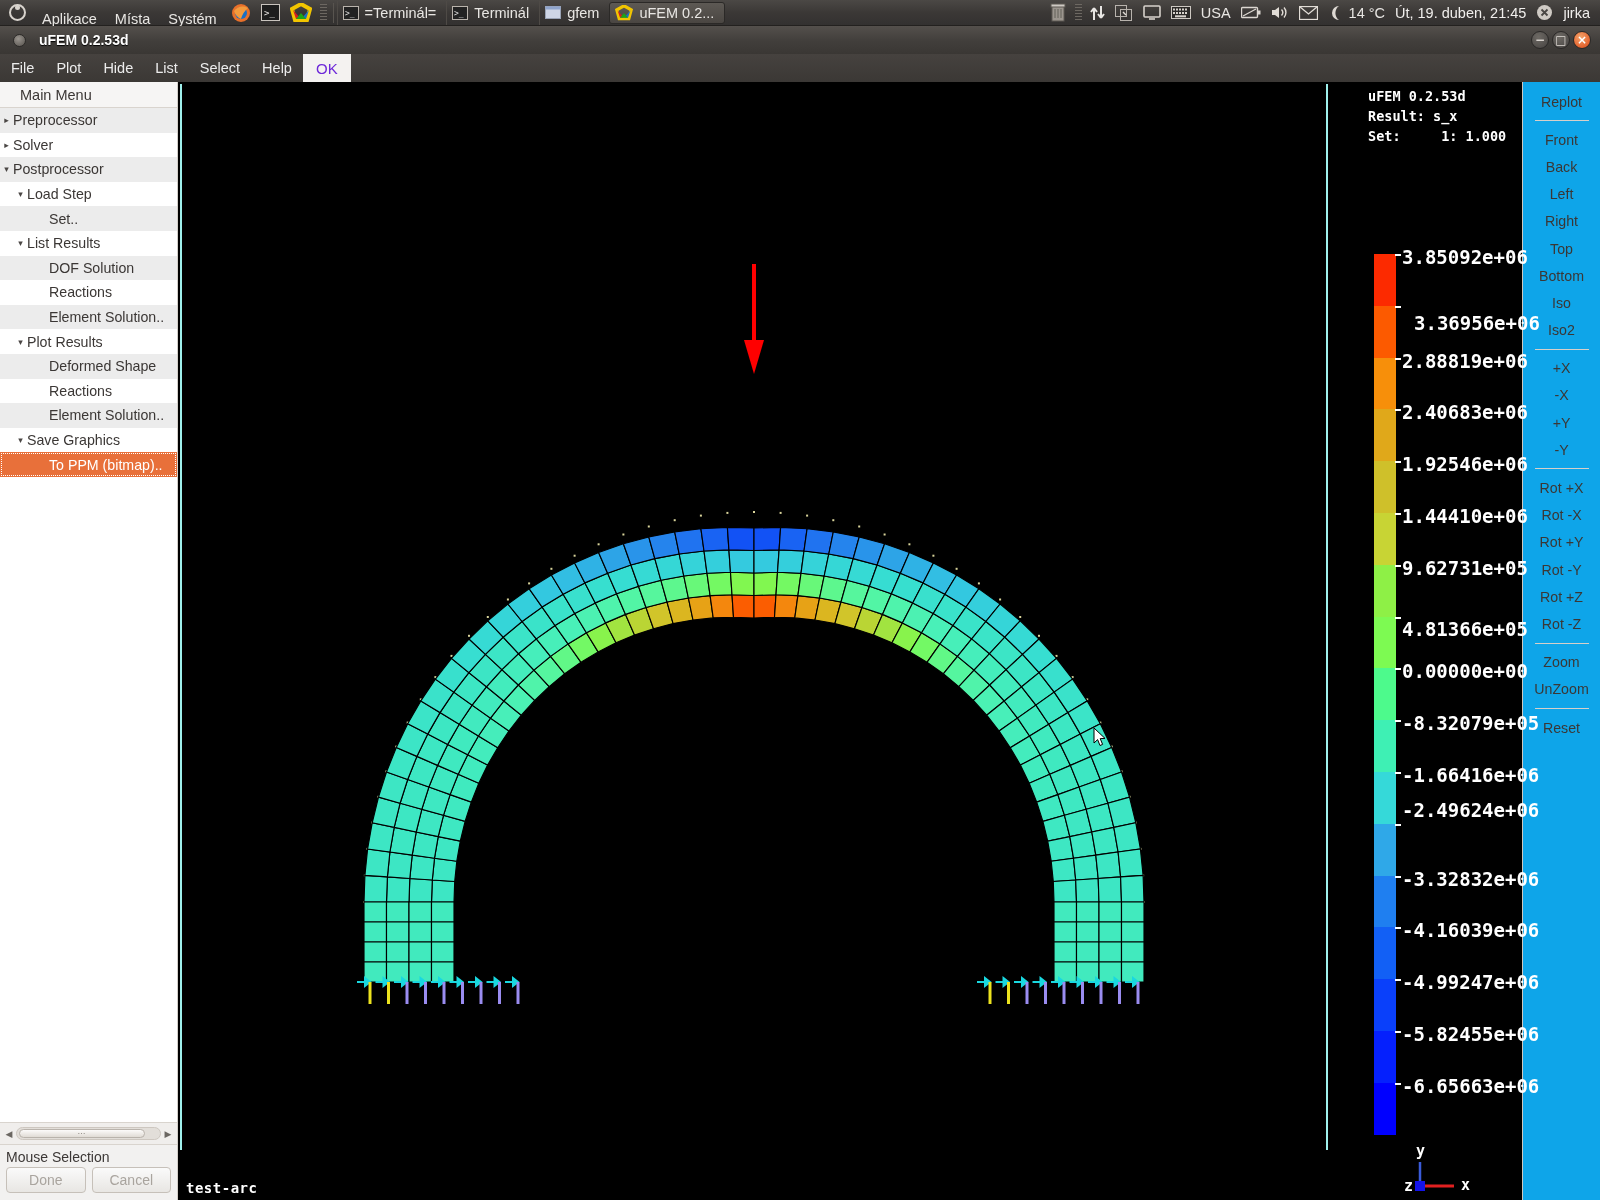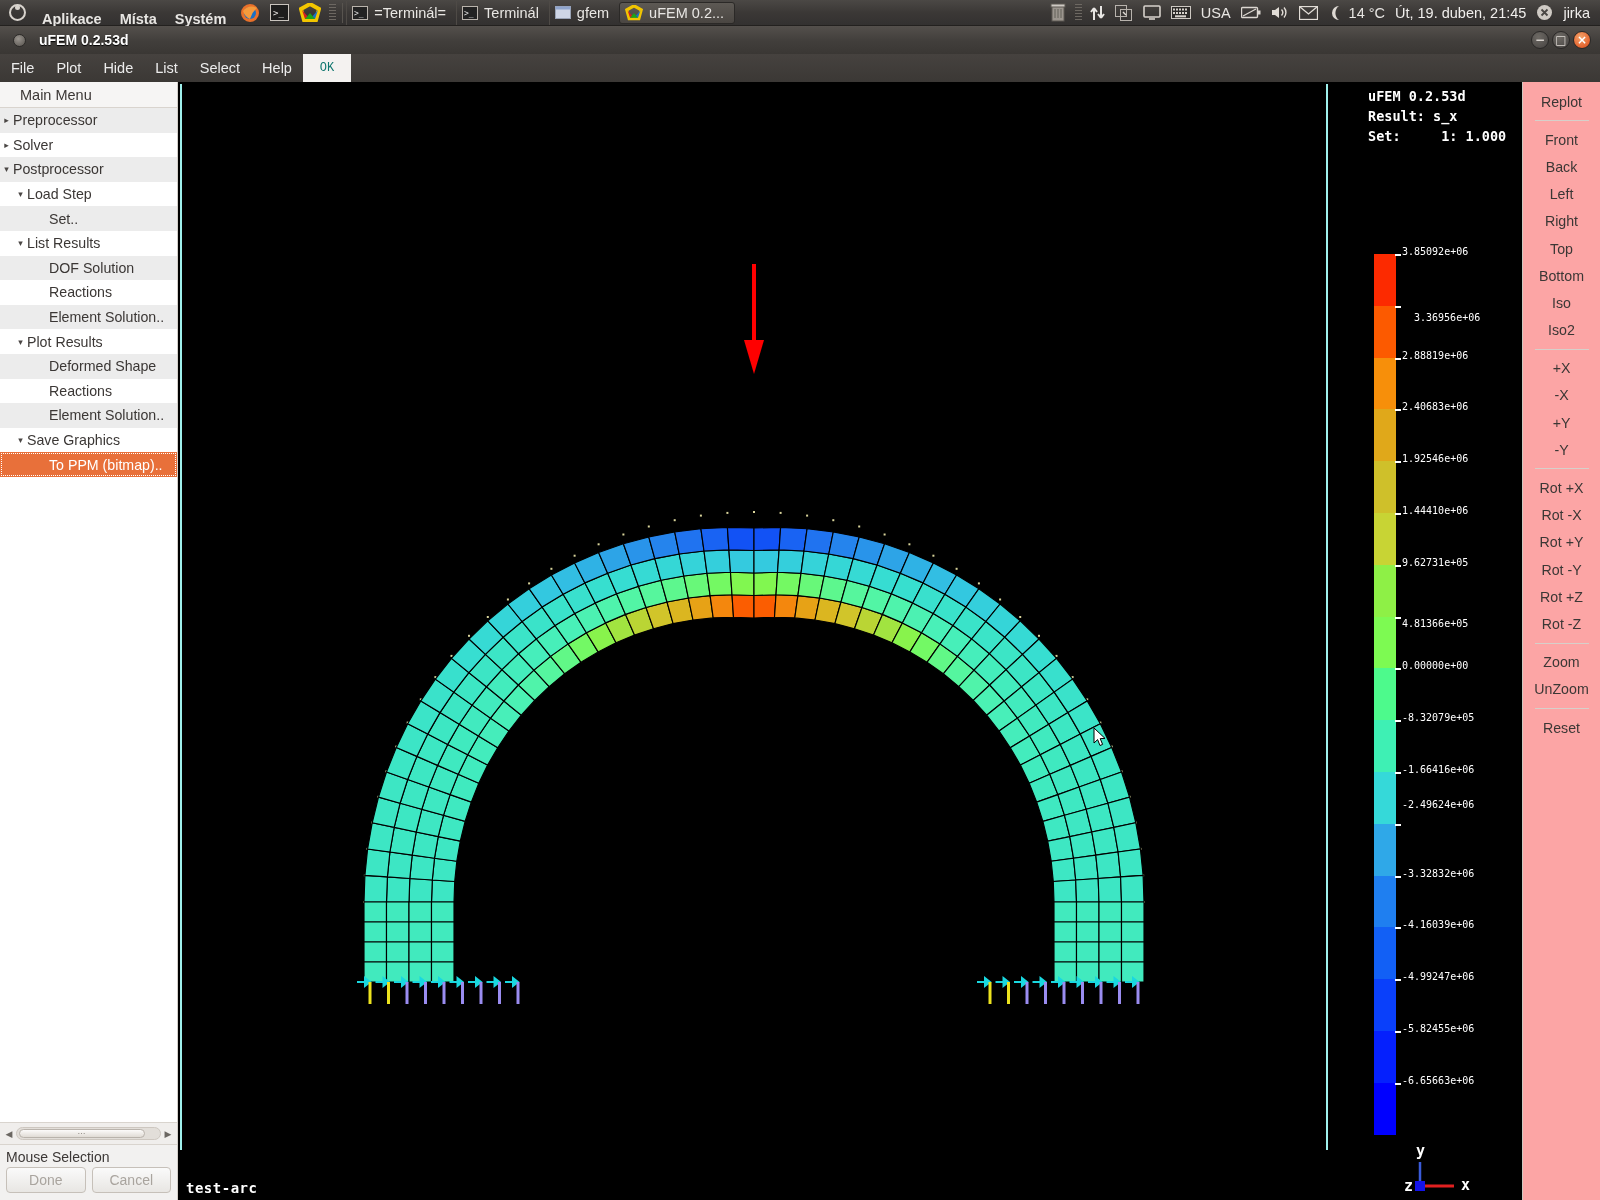--- a/index.html
+++ b/index.html
@@ -9,21 +9,21 @@
     overflow: hidden; background: #000;
   }
 
   
   #gnome-panel {
     position: absolute; left: 0; top: 0; width: 1600px; height: 26px;
     background: linear-gradient(to bottom, #4b4845 0%, #3b3836 50%, #333130 100%);
     display: flex; align-items: center; color: #e8e6e3; font-size: 14.5px;
     border-bottom: 1px solid #23211f;
   }
-  .panel-menu { padding: 0 9px; line-height: 26px; height: 14px; white-space: nowrap; font-weight: bold; }
+  .panel-menu { padding: 0 9px; line-height: 26px; height: 14px; white-space: nowrap; }
   .panel-sep { width: 1px; height: 20px; background: #58544f; margin: 0 3px; }
   .panel-grip { width: 7px; height: 18px; margin: 0 3px;
     background-image: repeating-linear-gradient(to bottom, #6d6862 0 1px, transparent 1px 3px); }
   .tray-icon { display: inline-flex; align-items: center; justify-content: center;
      height: 26px; padding: 0 5px; }
   .taskbtn { display: flex; align-items: center; gap: 6px; height: 24px;
      padding: 0 10px 0 5px; color: #e8e6e3; font-size: 14.5px; white-space: nowrap;
      border-left: 1px solid #4e4a46; }
   .taskbtn.active { background: linear-gradient(to bottom,#5d5954,#4a4642);
      border: 1px solid #2b2927; border-radius: 3px; height: 22px; }
@@ -56,21 +56,21 @@
      background: linear-gradient(to bottom,#46423f,#3b3835); color: #ececec;
      font-size: 14.5px; }
   .mi { padding: 0 11px; display: flex; align-items: center; }
   #prompt-zone { flex: 1; display: flex; align-items: center;
      background: #f4f2f0; padding-left: 9px; }
   #prompt-label { color: #4a4644; font-size: 14.5px; padding-right: 8px; }
   #cmd-input { flex: 1; height: 21px; background: #ffffff;
      border: 1px solid #b8b2ab; border-radius: 3px; margin-right: 6px;
      font-size: 13px; padding: 0 5px; color: #2b2b2b; outline:none; }
   #ok-btn { width: 48px; display:flex; align-items:center; justify-content:center;
-     background:#f4f2f0; color:#0f766e; font-size:12px;font-family:Liberation Mono, monospace; }
+     background:#f4f2f0; color:#6d28d9; font-size:15px; }
 
   
   #body-row { display: flex; height: 1118px; background: #000; }
 
   
   #sidebar { width: 178px; background: #f6f5f4; display: flex; flex-direction: column;
      border-right: 1px solid #d3cec8; }
   #sidebar-title { font-size: 14.5px; color: #3b3735; padding: 5px 6px 4px 20px;
      border-bottom: 1px solid #d9d4ce; background:#f6f5f4; }
   #tree { flex: 1; overflow: hidden; background:#ffffff; }
@@ -111,27 +111,27 @@
   svg.arch { position:absolute; left:0; top:0; }
 
   
   #cbar-pane { width: 160px; position: relative; background: #000; }
   .cb-head { position:absolute; left: 6px; color:#ffffff;
      font-family:"DejaVu Sans Mono", monospace; font-size: 13.5px; font-weight:bold;
      white-space: pre; letter-spacing: 0px; }
   #cb-strip { position:absolute; left: 12px; top: 172px; width: 22px; }
   .cb-cell { width: 22px; height: 51.8px; }
   .cb-lab { position:absolute; left: 40px; color:#ffffff;
-     font-family:"DejaVu Sans Mono", monospace; font-size:10px; font-weight:normal;
+     font-family:"DejaVu Sans Mono", monospace; font-size:19px; font-weight:bold;
      white-space:nowrap; }
   .cb-tick { position:absolute; left: 33px; width: 6px; height: 2px; background:#ffffff; }
   #triad { position:absolute; left: 36px; top: 1060px; width: 90px; height: 60px; }
 
   
-  #toolbar { width: 78px; background: #fca5a5; border-left: 1px solid #cdc7c0;
+  #toolbar { width: 78px; background: #0ea5e9; border-left: 1px solid #cdc7c0;
      display: flex; flex-direction: column; align-items: center; padding-top: 6px; }
   .tbtn { width: 100%; text-align: center; font-size: 14.2px; color: #3b3735;
      padding: 5.6px 0; white-space: nowrap; }
   .tsep { width: 54px; height: 1px; background: #d6d0ca; margin: 5px 0; }
 
   #cursor { position:absolute; left: 915px; top: 645px; width: 13px; height: 20px; }
 </style>
 </head>
 <body>
 

